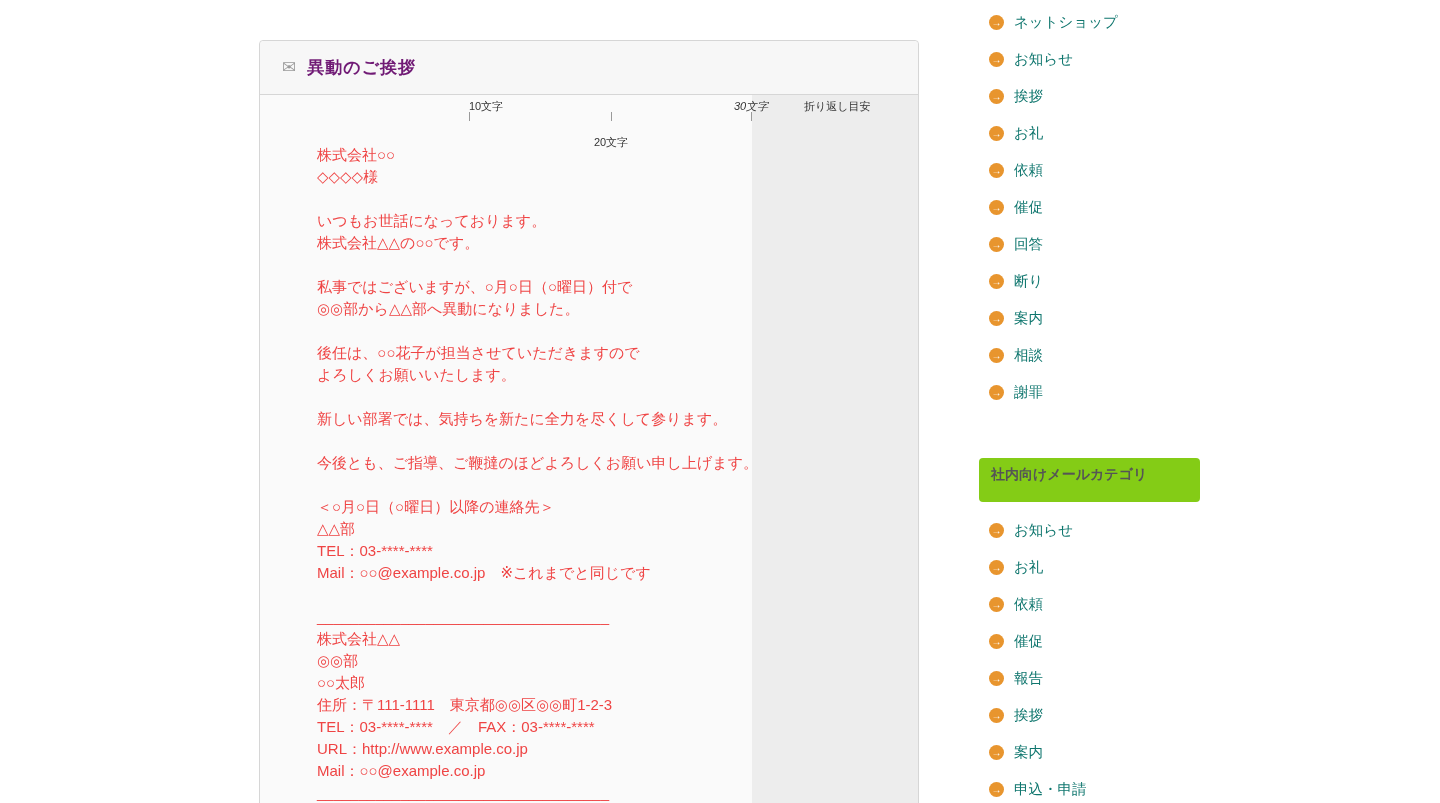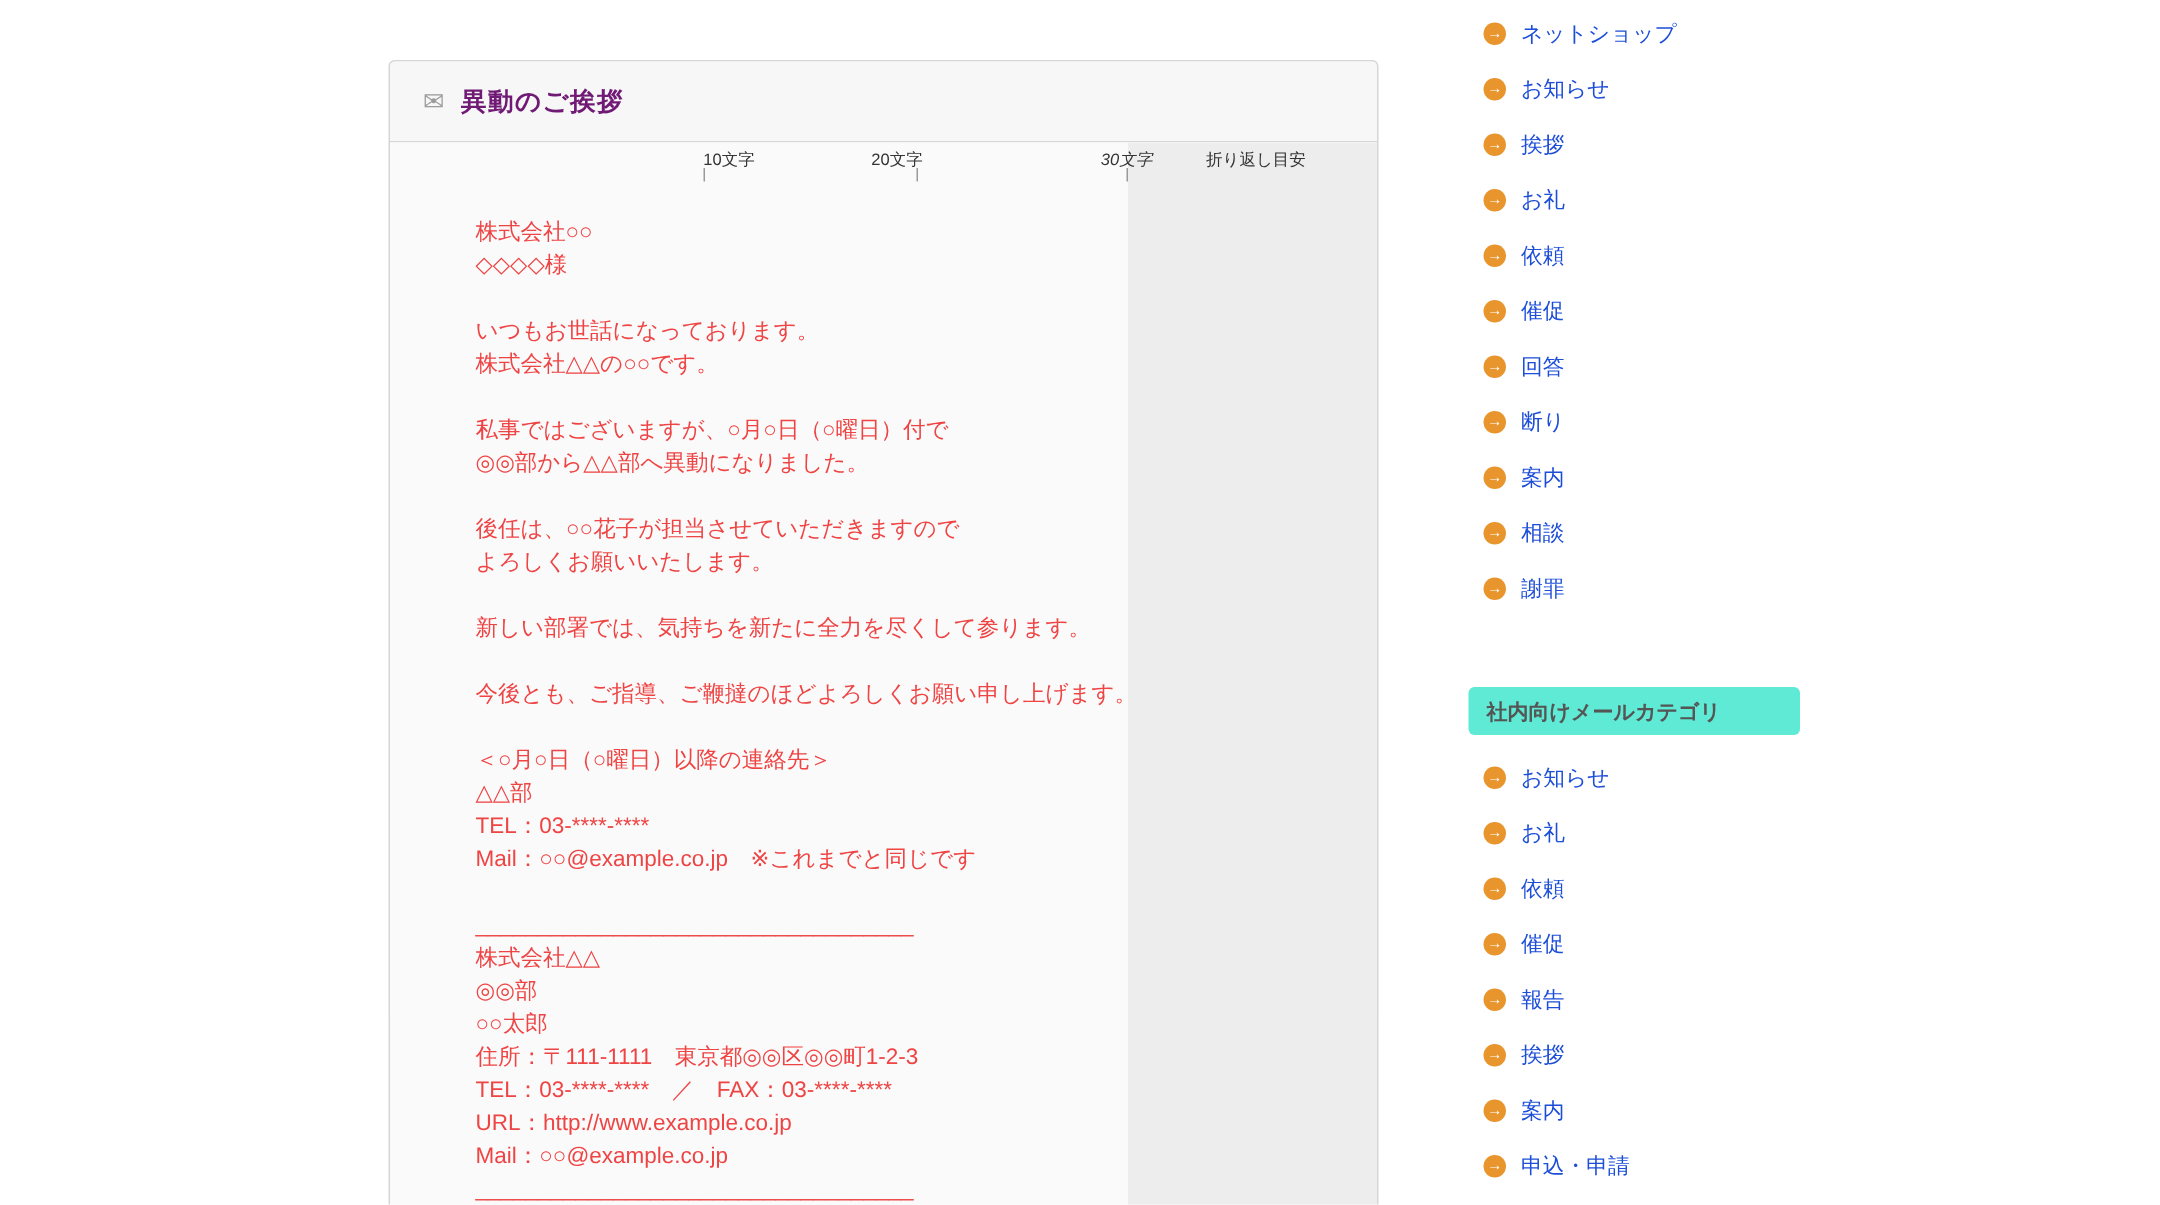--- a/index.html
+++ b/index.html
@@ -29,21 +29,21 @@
   .wrap-shade {
     position:absolute; top:0; bottom:0; left:492px; right:0;
     background:#ededed; z-index:0;
   }
   .ruler { position:relative; height:27px; z-index:1; }
   .ruler-label {
     position:absolute; top:4px; font-size:11px; color:#333;
     transform:translateX(-50%); white-space:nowrap;
   }
   .ruler-label.l10 { left:209px;margin-left:17px; }
-  .ruler-label.l20 { left:338px; }
+  .ruler-label.l20 { left:351px;margin-top:36px; }
   .ruler-label.l30 { left:491px;font-style:italic; }
   .wrap-guide-label {
     position:absolute; top:4px; left:544px; font-size:11px; color:#333;
     white-space:nowrap;
   }
   .ruler-tick {
     position:absolute; top:17px; width:1px; height:9px; background:#9a9a9a;
   }
   .ruler-tick.t10 { left:209px; }
   .ruler-tick.t20 { left:351px; }
@@ -60,24 +60,24 @@
   .cat-list { list-style:none; }
   .cat-item {
     display:flex; align-items:center; height:37px; padding-left:10px;
     cursor:pointer;
   }
   .arrow-circle-icon {
     flex:0 0 auto; width:15px; height:15px; border-radius:50%;
     background:#e8952e; color:#ffffff; font-size:10px; font-weight:bold;
     line-height:15px; text-align:center; margin-right:10px;
   }
-  .cat-label { font-size:14.5px; color:#1d4ed8;text-align:center; }
+  .cat-label { font-size:14.5px; color:#0f766e;text-align:center; }
   .section-heading {
-    margin:47px 0 10px 0; width:221px; height:32px; line-height:32px;
-    background:#5eead4; border-radius:4px; padding:0 12px;
+    margin:47px 0 10px 0; width:221px; height:44px; line-height:32px;
+    background:#84cc16; border-radius:4px; padding:0 12px;
     font-size:14px; font-weight:bold; color:#555555;
   }
 </style>
 </head>
 <body>
 
 <div class="screen">
 
   <div class="main-panel">
     <div class="panel-header">

